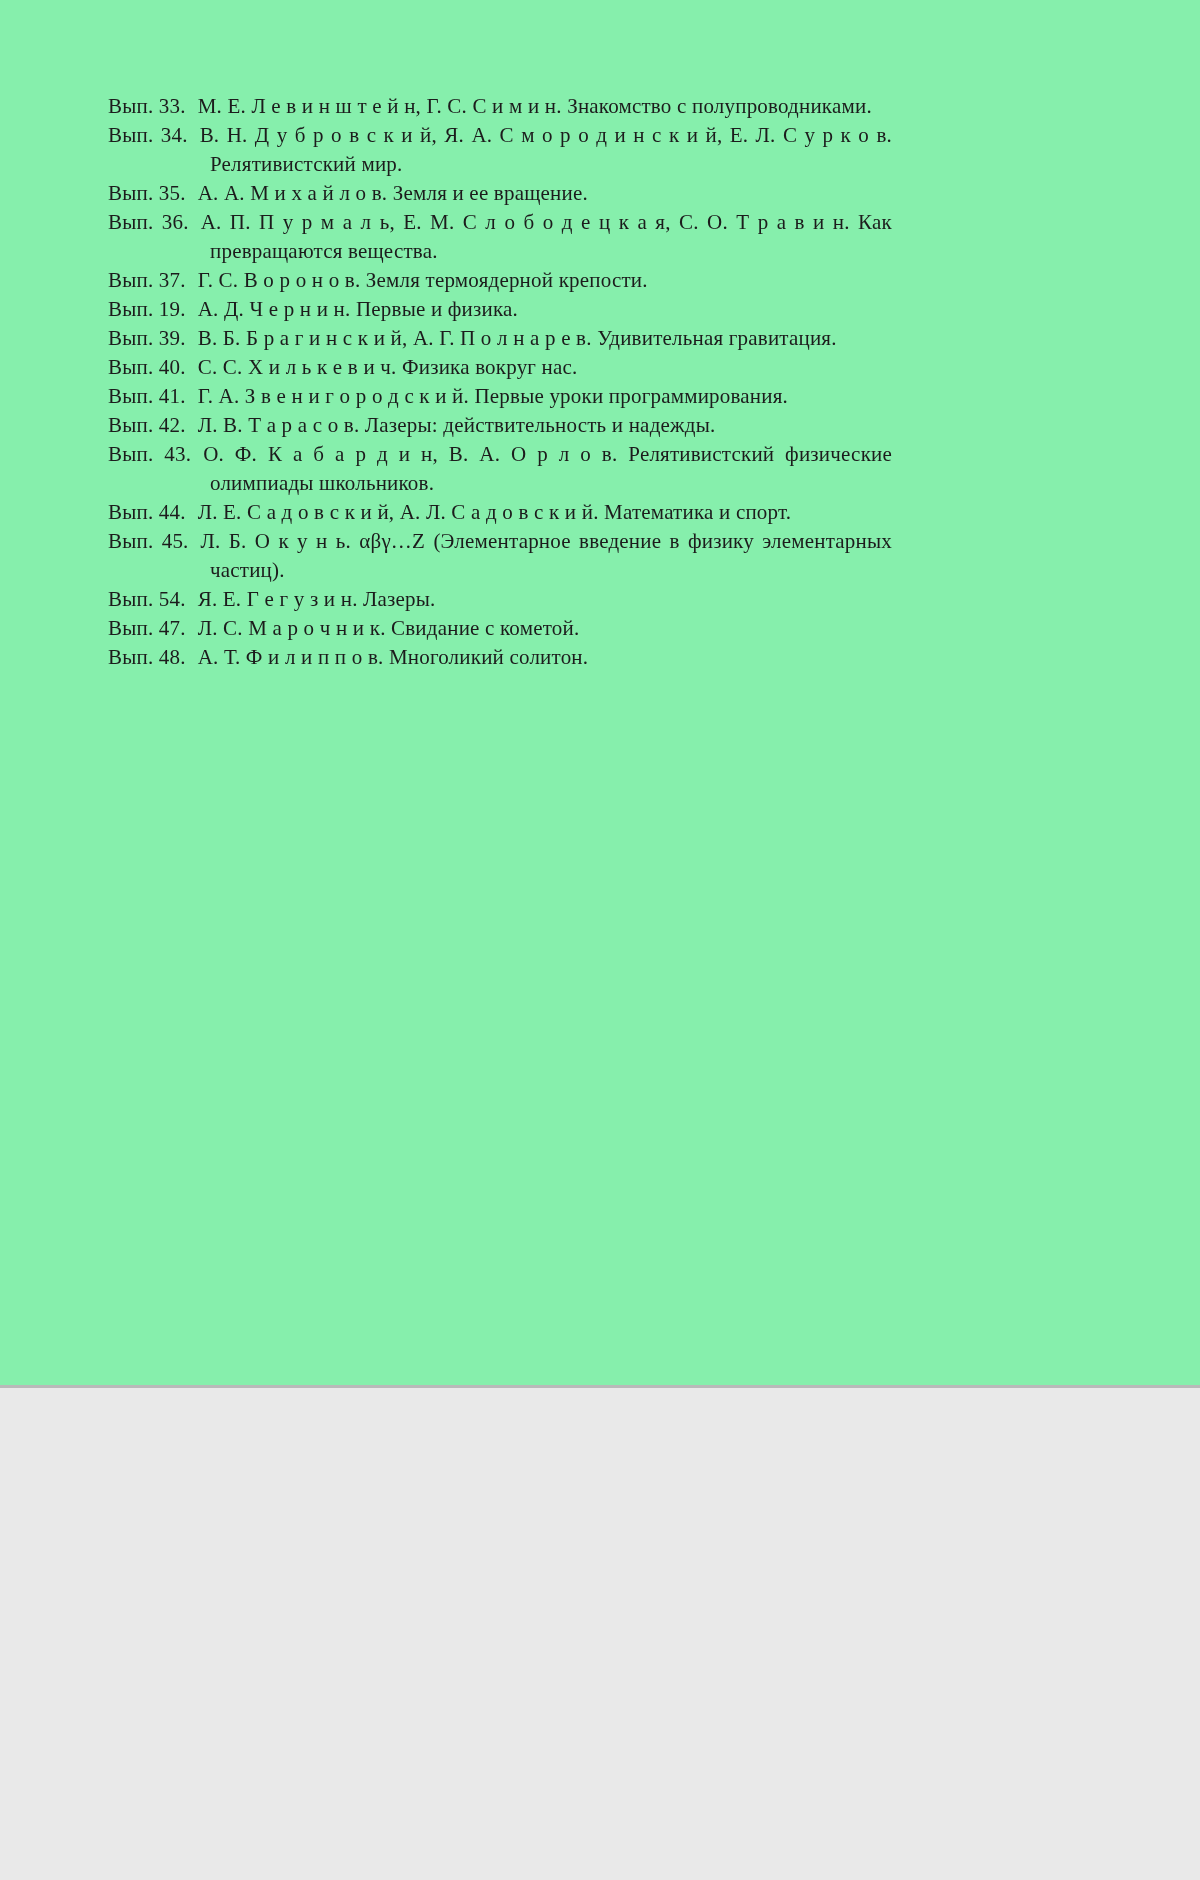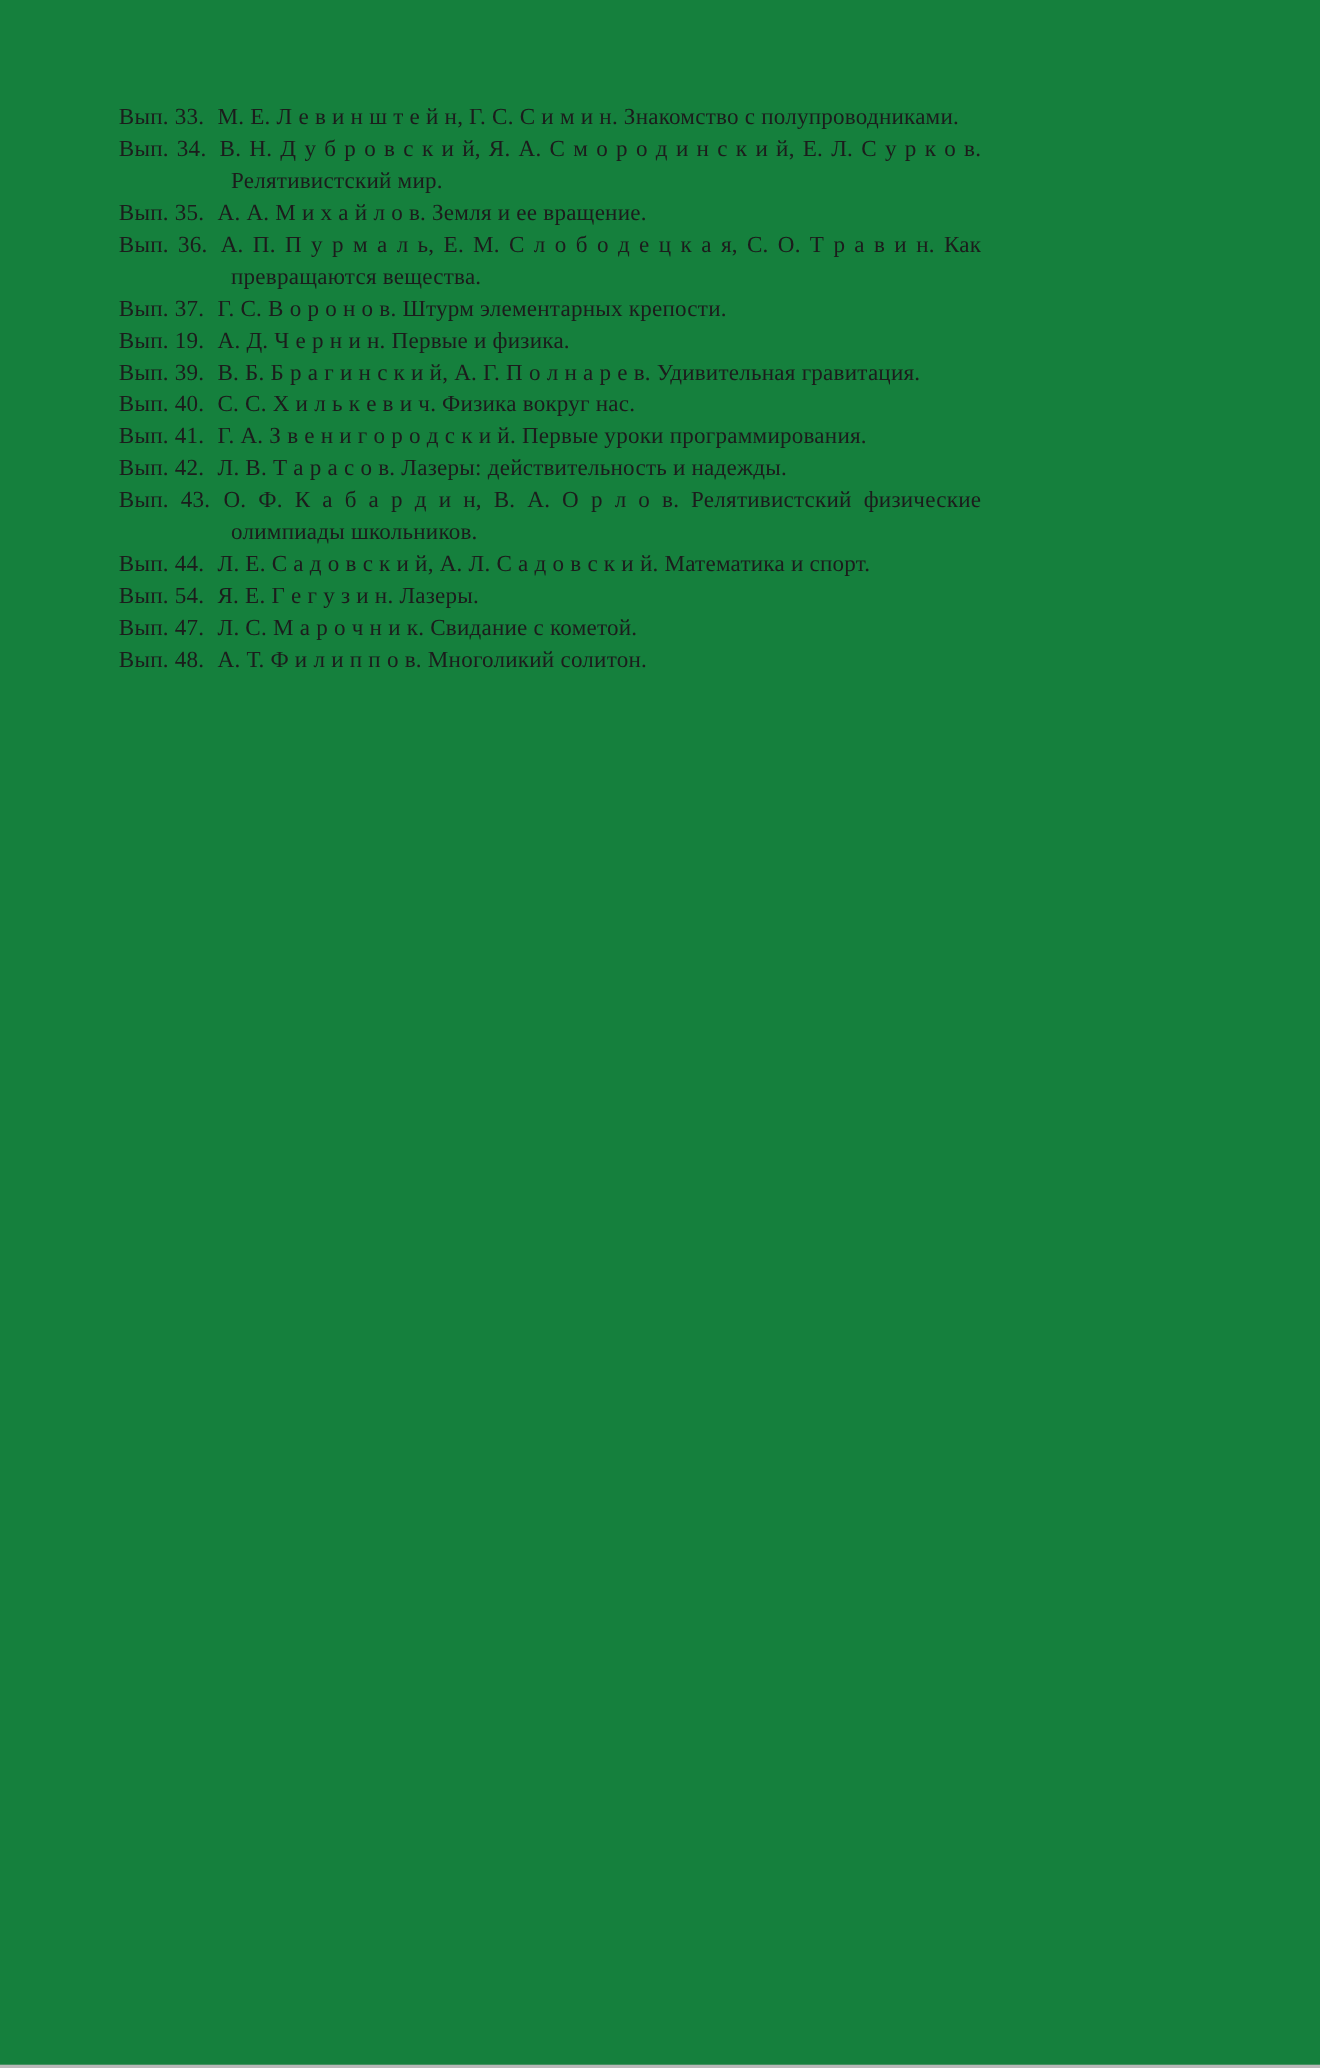--- a/index.html
+++ b/index.html
@@ -3,23 +3,23 @@
 <meta charset="utf-8">
 <style>
   html, body {
     margin: 0;
     padding: 0;
     background: #e9e9e9;
   }
   .page {
     position: relative;
     width: 1200px;
-    height: 1880px;
+    height: 1388px;
     margin: 0 auto;
-    background: #15803d;
+    background: #86efac;
     color: #1c1c1c;
     font-family: "Liberation Serif", "DejaVu Serif", serif;
     overflow: hidden;
     box-sizing: border-box;
   }
   .issue-list {
     position: absolute;
     top: 92px;
     left: 108px;
     width: 784px;
@@ -56,36 +56,37 @@
 <div class="page">
   <div class="issue-list" id="issue-list">
   <p class="entry"><span class="num">Вып. 33.</span><span class="txt">М. Е. Л е в и н ш т е й н,  Г. С. С и м и н.  Знакомство с полупроводниками.</span></p>
 
   <p class="entry"><span class="num">Вып. 34.</span><span class="txt">В. Н. Д у б р о в с к и й,  Я. А. С м о р о д и н с к и й,  Е. Л. С у р к о в.  Релятивистский мир.</span></p>
 
   <p class="entry"><span class="num">Вып. 35.</span><span class="txt">А. А. М и х а й л о в.  Земля и ее вращение.</span></p>
 
   <p class="entry"><span class="num">Вып. 36.</span><span class="txt">А. П. П у р м а л ь,  Е. М. С л о б о д е ц к а я,  С. О. Т р а в и н.  Как превращаются вещества.</span></p>
 
-  <p class="entry"><span class="num">Вып. 37.</span><span class="txt">Г. С. В о р о н о в.  Штурм элементарных крепости.</span></p>
+  <p class="entry"><span class="num">Вып. 37.</span><span class="txt">Г. С. В о р о н о в.  Земля термоядерной крепости.</span></p>
 
   <p class="entry"><span class="num">Вып. 19.</span><span class="txt">А. Д. Ч е р н и н.  Первые и физика.</span></p>
 
   <p class="entry"><span class="num">Вып. 39.</span><span class="txt">В. Б. Б р а г и н с к и й,  А. Г. П о л н а р е в.  Удивительная гравитация.</span></p>
 
   <p class="entry"><span class="num">Вып. 40.</span><span class="txt">С. С. Х и л ь к е в и ч.  Физика вокруг нас.</span></p>
 
   <p class="entry"><span class="num">Вып. 41.</span><span class="txt">Г. А. З в е н и г о р о д с к и й.  Первые уроки программирования.</span></p>
 
   <p class="entry"><span class="num">Вып. 42.</span><span class="txt">Л. В. Т а р а с о в.  Лазеры: действительность и надежды.</span></p>
 
   <p class="entry"><span class="num">Вып. 43.</span><span class="txt">О. Ф. К а б а р д и н,  В. А. О р л о в.  Релятивистский физические олимпиады школьников.</span></p>
 
   <p class="entry"><span class="num">Вып. 44.</span><span class="txt">Л. Е. С а д о в с к и й,  А. Л. С а д о в с к и й.  Математика и спорт.</span></p>
 
+  <p class="entry"><span class="num">Вып. 45.</span><span class="txt">Л. Б. О к у н ь.  αβγ…Z (Элементарное введение в физику элементарных частиц).</span></p>
 
   <p class="entry"><span class="num">Вып. 54.</span><span class="txt">Я. Е. Г е г у з и н.  Лазеры.</span></p>
 
   <p class="entry"><span class="num">Вып. 47.</span><span class="txt">Л. С. М а р о ч н и к.  Свидание с кометой.</span></p>
 
   <p class="entry"><span class="num">Вып. 48.</span><span class="txt">А. Т. Ф и л и п п о в.  Многоликий солитон.</span></p>
 </div>
   <div class="page-bottom-edge"></div>
 </div>
 

